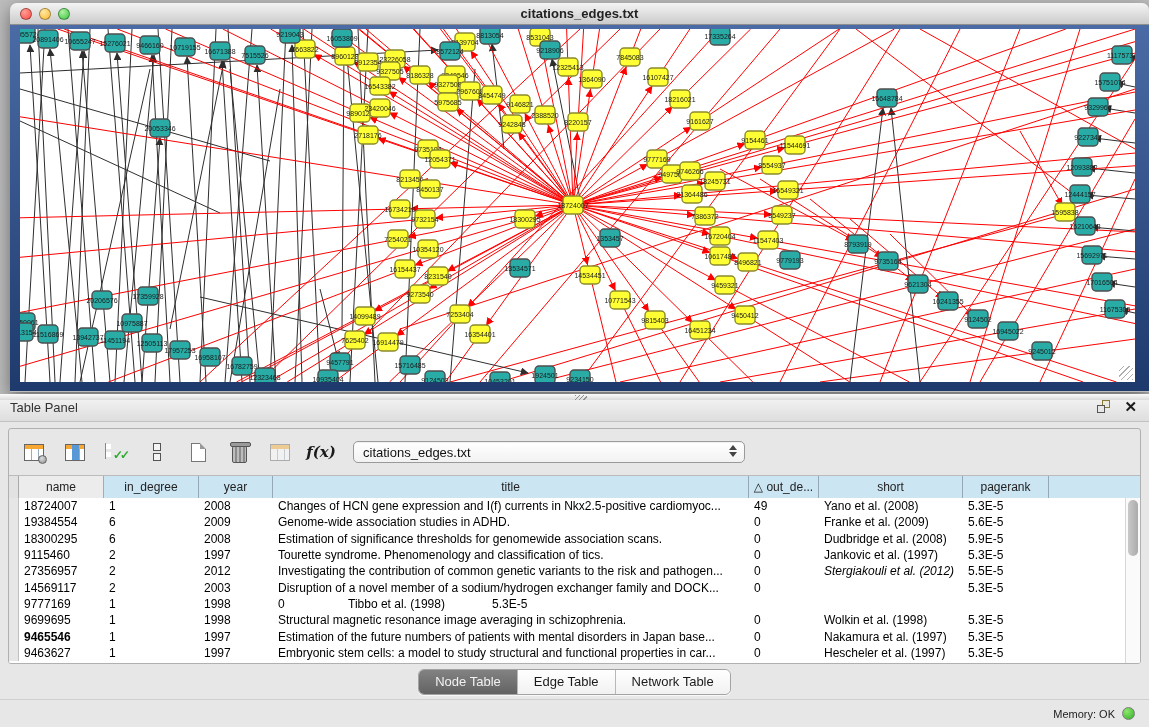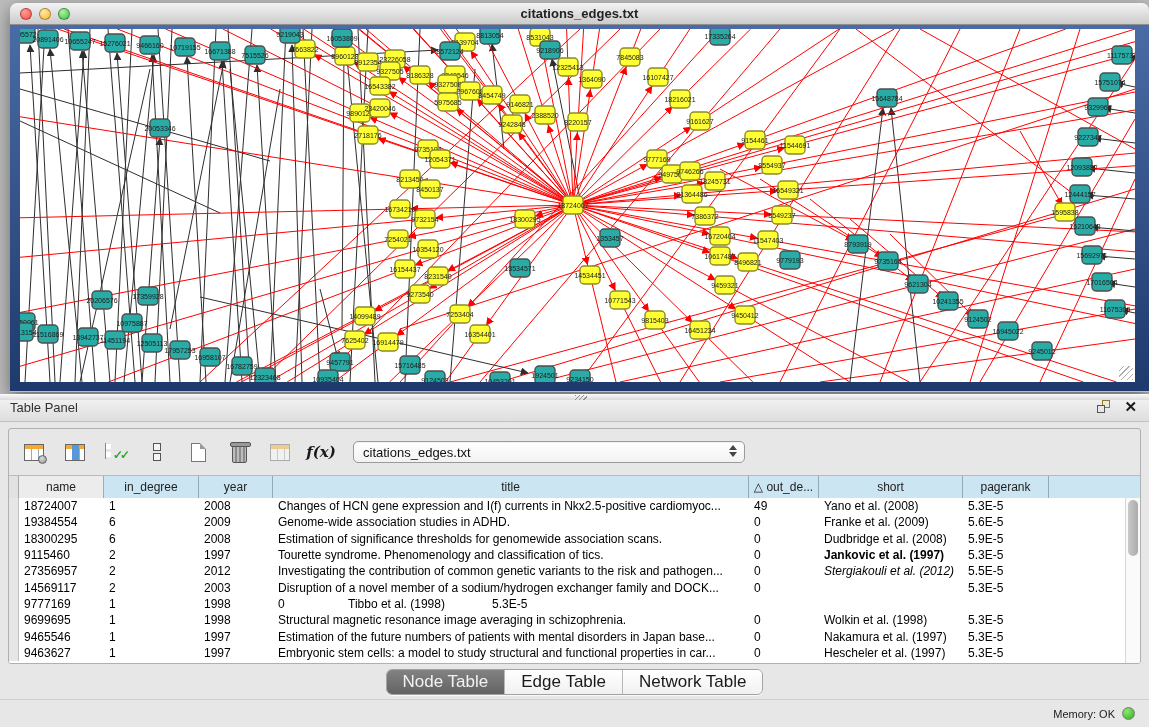--- a/index.html
+++ b/index.html
@@ -91,21 +91,21 @@
       overflow:hidden; white-space:nowrap; }
   .tcell.rowhead { background:#e6e6e6; border-right:1px solid #c0c0c0; padding:0; }
   .vscroll { position:absolute; right:0; top:22px; bottom:0; width:15px; background:#fafafa; border-left:1px solid #d8d8d8; }
   .vthumb { position:absolute; left:2px; right:2px; top:2px; height:56px; border-radius:6px;
       background:linear-gradient(90deg,#c9c9c9,#ababab); }
 
   
   .tabs { height:26px; margin-top:5px; display:flex; justify-content:center; }
   .segmented { display:flex; border:1px solid #a3a3a3; border-radius:6px; overflow:hidden;
       box-shadow:0 1px 1px rgba(255,255,255,.8); }
-  .seg { padding:0 16px; font-size:17px; line-height:23px; background:linear-gradient(#ffffff,#f1f1f1);
+  .seg { padding:0 16px; font-size:13px; line-height:23px; background:linear-gradient(#ffffff,#f1f1f1);
       color:#1a1a1a; border-left:1px solid #b8b8b8; }
   .seg:first-child { border-left:none; }
   .seg.active { background:linear-gradient(#828282,#636363); color:#f2f2f2; }
 
   .statusbar { position:absolute; left:0; right:0; bottom:0; height:28px; border-top:1px solid #cfcfcf;
       display:flex; align-items:center; justify-content:flex-end; gap:7px; padding-right:14px; }
   .mem-label { font-size:11px; color:#222; }
   .mem-dot { width:13px; height:13px; border-radius:50%; border:1px solid #7d7d7d;
       background:radial-gradient(circle at 35% 30%, #8fe86f,#2fae24); }
 </style>
@@ -689,21 +689,21 @@
               <div class="tcell" style="width: 144px;">Dudbridge et al. (2008)</div>
               <div class="tcell" style="width: 86px;">5.9E-5</div>
             </div>
             <div class="trow">
               <div class="tcell rowhead" style="width: 10px;"></div>
               <div class="tcell" style="width: 85px;">9115460</div>
               <div class="tcell" style="width: 95px;">2</div>
               <div class="tcell" style="width: 74px;">1997</div>
               <div class="tcell" style="width: 476px;">Tourette syndrome. Phenomenology and classification of tics.</div>
               <div class="tcell" style="width: 70px;">0</div>
-              <div class="tcell" style="width: 144px; font-weight: bold;">Jankovic et al. (1997)</div>
+              <div class="tcell" style="width: 144px;">Jankovic et al. (1997)</div>
               <div class="tcell" style="width: 86px;">5.3E-5</div>
             </div>
             <div class="trow">
               <div class="tcell rowhead" style="width: 10px;"></div>
               <div class="tcell" style="width: 85px;">27356957</div>
               <div class="tcell" style="width: 95px;">2</div>
               <div class="tcell" style="width: 74px;">2012</div>
               <div class="tcell" style="width: 476px;">Investigating the contribution of common genetic variants to the risk and pathogen...</div>
               <div class="tcell" style="width: 70px;">0</div>
               <div class="tcell" style="width: 144px; font-style: italic;">Stergiakouli et al. (2012)</div>
@@ -733,21 +733,21 @@
               <div class="tcell" style="width: 85px;">9699695</div>
               <div class="tcell" style="width: 95px;">1</div>
               <div class="tcell" style="width: 74px;">1998</div>
               <div class="tcell" style="width: 476px;">Structural magnetic resonance image averaging in schizophrenia.</div>
               <div class="tcell" style="width: 70px;">0</div>
               <div class="tcell" style="width: 144px;">Wolkin et al. (1998)</div>
               <div class="tcell" style="width: 86px;">5.3E-5</div>
             </div>
             <div class="trow">
               <div class="tcell rowhead" style="width: 10px;"></div>
-              <div class="tcell" style="width: 85px;">9465546</div>
+              <div class="tcell" style="width: 85px; font-weight: bold;">9465546</div>
               <div class="tcell" style="width: 95px;">1</div>
               <div class="tcell" style="width: 74px;">1997</div>
               <div class="tcell" style="width: 476px;">Estimation of the future numbers of patients with mental disorders in Japan base...</div>
               <div class="tcell" style="width: 70px;">0</div>
               <div class="tcell" style="width: 144px;">Nakamura et al. (1997)</div>
               <div class="tcell" style="width: 86px;">5.3E-5</div>
             </div>
             <div class="trow">
               <div class="tcell rowhead" style="width: 10px;"></div>
               <div class="tcell" style="width: 85px;">9463627</div>

